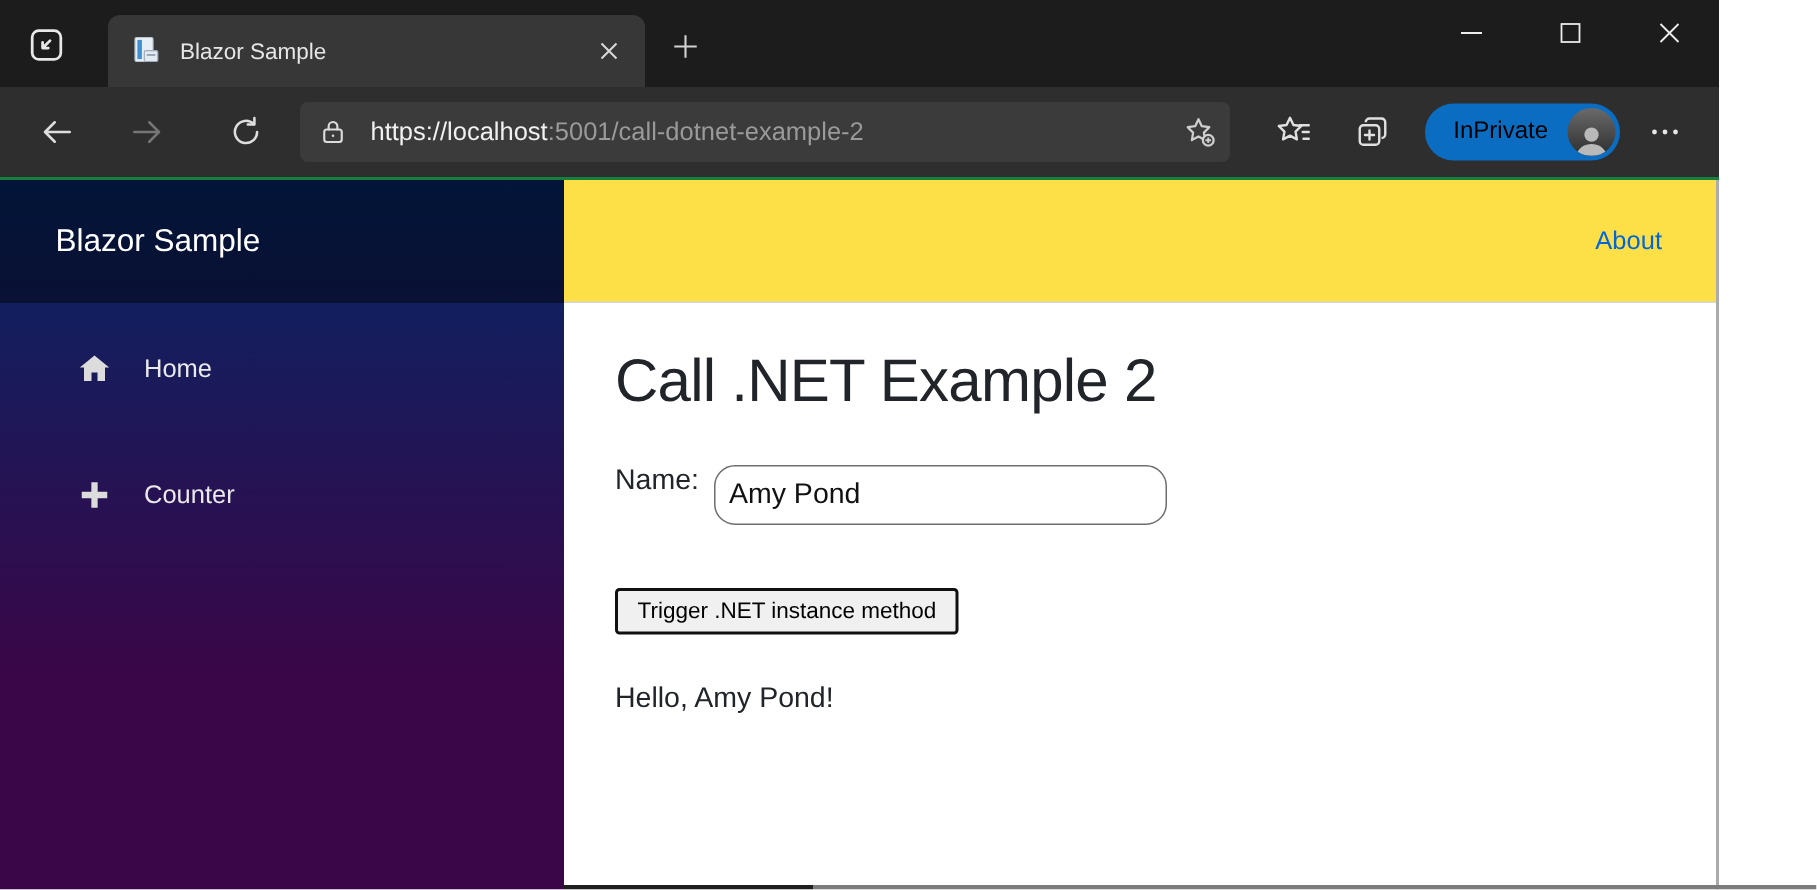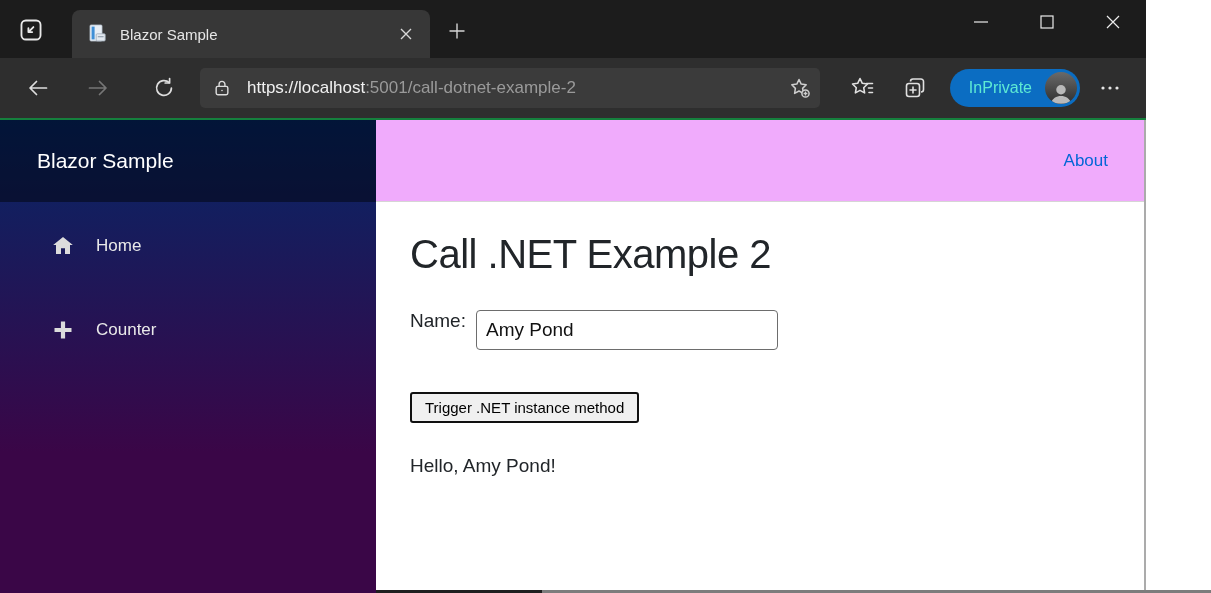--- a/index.html
+++ b/index.html
@@ -33,21 +33,21 @@
   .lock-wrap { color:#dcdcdc; display:flex; }
   .url { font-size:17px; margin-left:15px; flex:1; white-space:nowrap; overflow:hidden; }
   .url .secure { color:#f1f1f1; }
   .url .rest { color:#9a9a9a; }
   .star-add { color:#cfcfcf; display:flex; }
   .nav-right { display:flex; align-items:center; margin-left:auto; }
   .hub-btn { width:38px; height:38px; display:flex; align-items:center; justify-content:center;
     color:#e0e0e0; margin-left:14px; }
   .inprivate { height:38px; border-radius:19px; display:flex; align-items:center;
     padding:0 3px 0 19px; margin-left:16px; }
-  .inprivate-label { color:#5eead4; font-size:16px; font-weight:500; margin-right:13px; }
+  .inprivate-label { color:#000000; font-size:16px; font-weight:500; margin-right:13px; }
   .avatar { width:32px; height:32px; border-radius:50%; overflow:hidden;
     background:linear-gradient(#6a6a6a,#2e2e2e); display:flex; align-items:flex-end; justify-content:center; }
   .dots-btn { width:40px; height:40px; display:flex; align-items:center; justify-content:center;
     color:#e6e6e6; margin-left:10px; }
 
   
   .page { position:relative; display:flex; height:473px; background:#fff; }
   .sidebar { width:376px; flex-shrink:0;
     background-image:linear-gradient(180deg, #052767 0%, #3a0647 70%); }
   .brand-row { height:82px; background:rgba(0,0,0,0.45); display:flex; align-items:center;
@@ -55,29 +55,29 @@
   .brand { color:#fff; font-size:21px; }
   .nav-menu { padding-top:10px; }
   .nav-item { height:67px; margin:0 24px 17px 24px; display:flex; align-items:center;
     border-radius:8px; color:#e9e9e9; cursor:pointer; }
   .nav-item .nicon { width:26px; height:26px; margin:0 20px 0 26px; display:flex;
     align-items:center; justify-content:center; color:#dcdcdc; flex-shrink:0; }
   .nav-item .nlabel { font-size:17px; }
   .nav-item.selected { background:rgba(255,255,255,0.25); color:#fff; }
 
   .main { flex:1; display:flex; flex-direction:column; background:#fff; }
-  .top-row { height:82px; background:#f0abfc; border-bottom:1px solid #d6d5d5;
+  .top-row { height:82px; background:#fde047; border-bottom:1px solid #d6d5d5;
     display:flex; align-items:center; justify-content:flex-end; padding-right:38px; flex-shrink:0; }
   .about-link { font-size:17px; text-decoration:none; }
   .content { padding:30px 0 0 34px; }
   .page-heading { font-size:40px; font-weight:400; color:#212529; letter-spacing:-0.5px;
     margin-bottom:33px; }
   .name-row { display:flex; align-items:flex-start; }
   .name-label { font-size:19px; color:#212529; margin-right:10px; }
-  .name-input { width:302px; height:40px; border:1px solid #6d6d6d; border-radius:4px;
+  .name-input { width:302px; height:40px; border:1px solid #6d6d6d; border-radius:14px;
     font-size:19px; padding:0 9px; font-family:inherit; color:#111; background:#fff; }
   .trigger-btn { margin-top:42px; font-size:15px; font-family:inherit; color:#000;
     padding:5px 13px; background:#f0f0f0; border:2px solid #101010; border-radius:3px; cursor:pointer; display:inline-block; }
   .greeting { margin-top:32px; font-size:19px; color:#212529; }
 
   .hscroll-thumb { position:absolute; left:376px; bottom:0; width:166px; height:3px; background:#1f1f1f; }
   .hscroll-track { position:absolute; left:542px; bottom:0; width:669px; height:3px; background:#7c7c7c; }
   .right-edge { position:absolute; right:0; top:0; bottom:0; width:2px; background:#ababab; }
 
   svg { display:block; }

